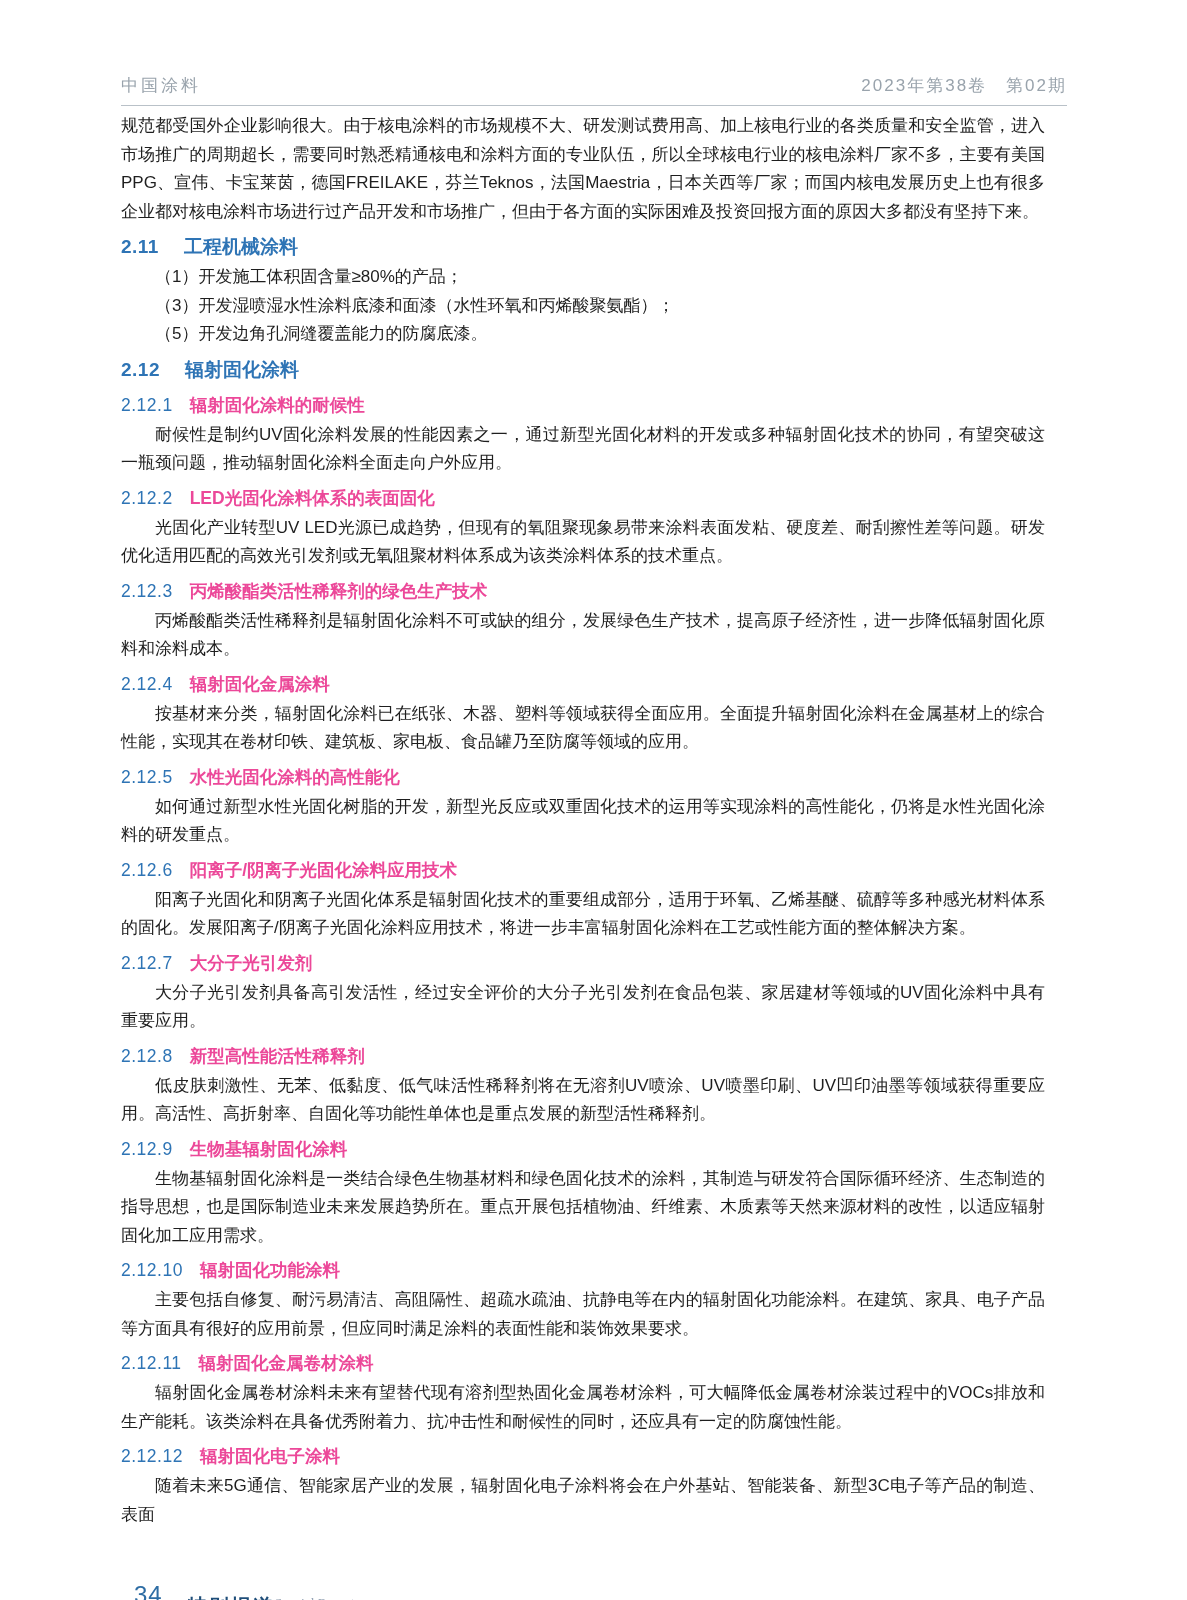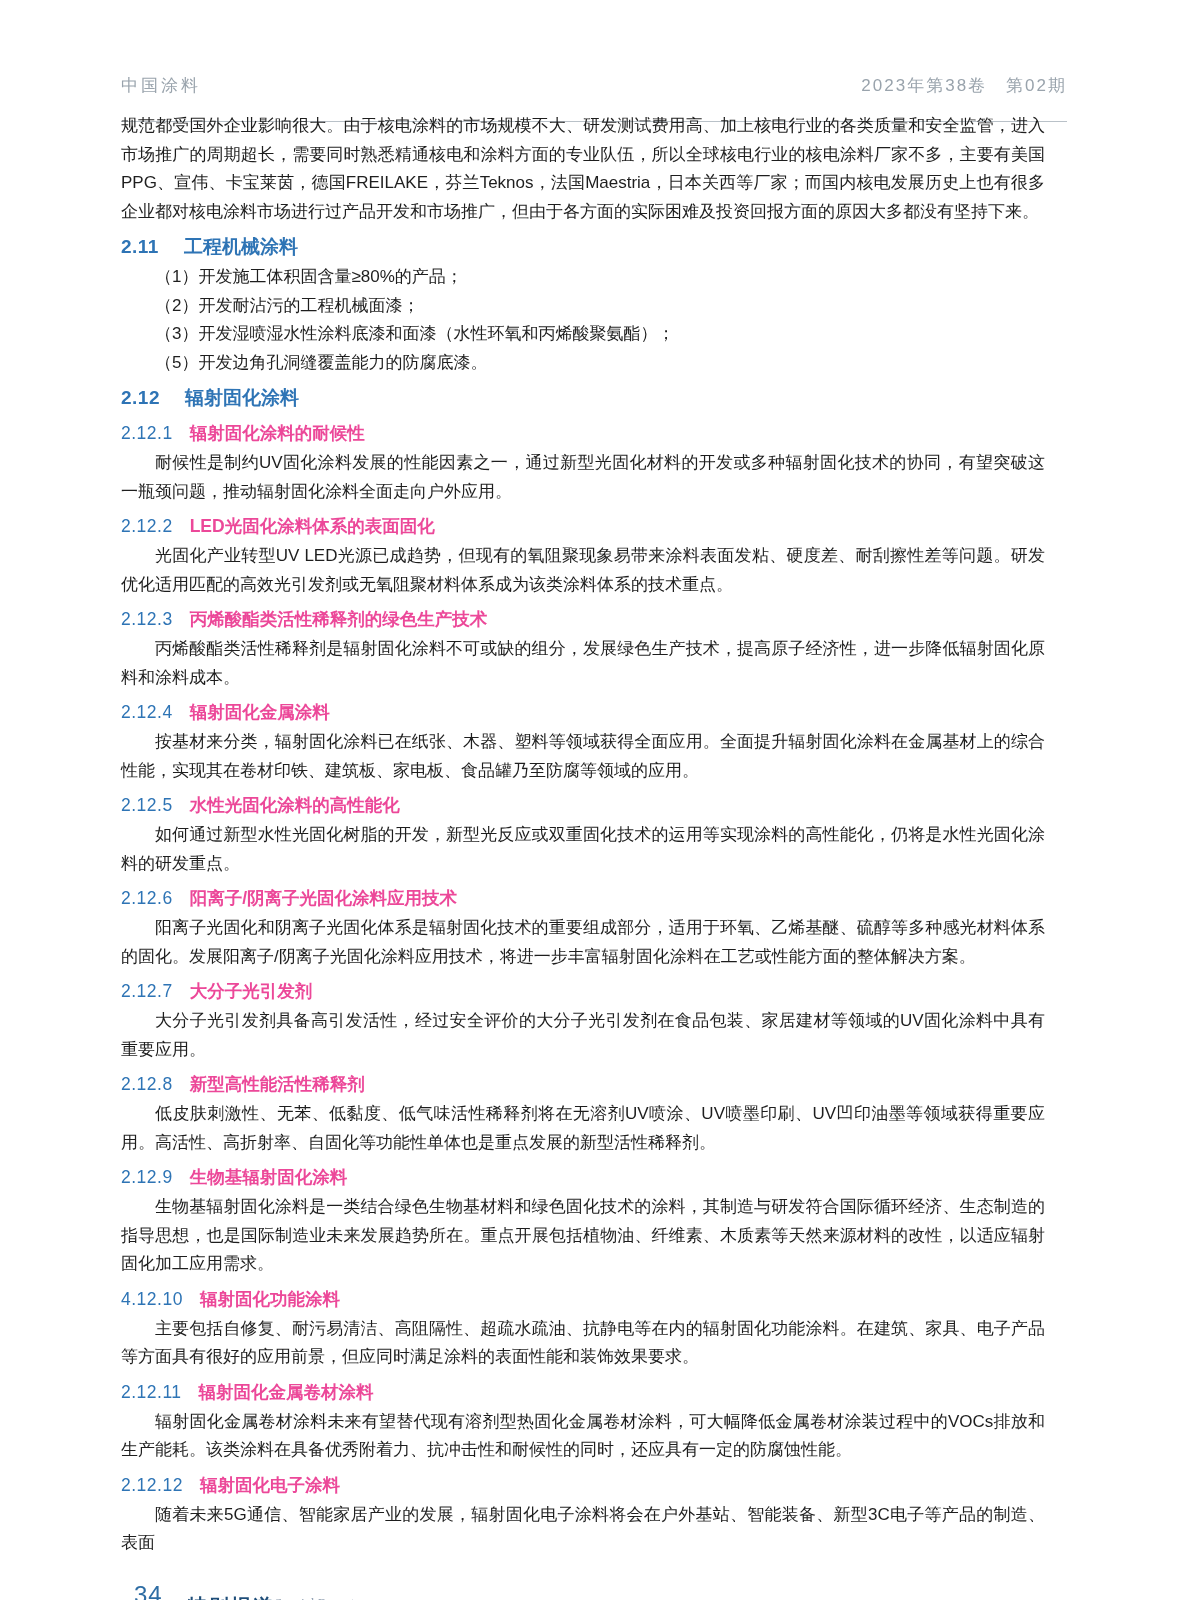--- a/index.html
+++ b/index.html
@@ -9,21 +9,21 @@
     position:relative;
     font-family:"Liberation Sans", sans-serif;
     color:#1d1d1d;
   }
   .page { position:absolute; inset:0; background:#ffffff; overflow:hidden; }
 
   
   .header {
     position:absolute; left:121px; right:120px; top:74px;
     display:flex; justify-content:space-between; align-items:flex-end;
-    padding-bottom:24px; border-bottom:1px solid #b9c1c8;
+    padding-bottom:8px; border-bottom:1px solid #b9c1c8;
     color:#99a3ac; font-size:17px; letter-spacing:3px;
   }
   .header .issue { letter-spacing:2px;text-align:right; }
 
   
   .article {
     position:absolute; left:121px; top:112px; width:924px;
     font-size:17px; line-height:28.5px;
     text-align:justify; color:#1e1e1e;
   }
@@ -65,21 +65,20 @@
 
   <div class="header">
     <span class="journal">中国涂料</span>
     <span class="issue">2023年第38卷　第02期</span>
   </div>
 
   <div class="article" id="article-body">
       <p class="para">规范都受国外企业影响很大。由于核电涂料的市场规模不大、研发测试费用高、加上核电行业的各类质量和安全监管，进入市场推广的周期超长，需要同时熟悉精通核电和涂料方面的专业队伍，所以全球核电行业的核电涂料厂家不多，主要有美国PPG、宣伟、卡宝莱茵，德国FREILAKE，芬兰Teknos，法国Maestria，日本关西等厂家；而国内核电发展历史上也有很多企业都对核电涂料市场进行过产品开发和市场推广，但由于各方面的实际困难及投资回报方面的原因大多都没有坚持下来。</p>
       <div class="heading h2"><span class="hnum">2.11</span><span class="htitle">工程机械涂料</span></div>
       <p class="list-item">（1）开发施工体积固含量≥80%的产品；</p>
-      <p class="list-item">（2）开发耐沾污的工程机械面漆；</p>
       <p class="list-item">（3）开发湿喷湿水性涂料底漆和面漆（水性环氧和丙烯酸聚氨酯）；</p>
       <p class="list-item">（5）开发边角孔洞缝覆盖能力的防腐底漆。</p>
       <div class="heading h2"><span class="hnum">2.12</span><span class="htitle">辐射固化涂料</span></div>
       <div class="heading h3"><span class="hnum">2.12.1</span><span class="htitle">辐射固化涂料的耐候性</span></div>
       <p class="para indent">耐候性是制约UV固化涂料发展的性能因素之一，通过新型光固化材料的开发或多种辐射固化技术的协同，有望突破这一瓶颈问题，推动辐射固化涂料全面走向户外应用。</p>
       <div class="heading h3"><span class="hnum">2.12.2</span><span class="htitle">LED光固化涂料体系的表面固化</span></div>
       <p class="para indent">光固化产业转型UV LED光源已成趋势，但现有的氧阻聚现象易带来涂料表面发粘、硬度差、耐刮擦性差等问题。研发优化适用匹配的高效光引发剂或无氧阻聚材料体系成为该类涂料体系的技术重点。</p>
       <div class="heading h3"><span class="hnum">2.12.3</span><span class="htitle">丙烯酸酯类活性稀释剂的绿色生产技术</span></div>
       <p class="para indent">丙烯酸酯类活性稀释剂是辐射固化涂料不可或缺的组分，发展绿色生产技术，提高原子经济性，进一步降低辐射固化原料和涂料成本。</p>
       <div class="heading h3"><span class="hnum">2.12.4</span><span class="htitle">辐射固化金属涂料</span></div>
@@ -87,21 +86,21 @@
       <div class="heading h3"><span class="hnum">2.12.5</span><span class="htitle">水性光固化涂料的高性能化</span></div>
       <p class="para indent">如何通过新型水性光固化树脂的开发，新型光反应或双重固化技术的运用等实现涂料的高性能化，仍将是水性光固化涂料的研发重点。</p>
       <div class="heading h3"><span class="hnum">2.12.6</span><span class="htitle">阳离子/阴离子光固化涂料应用技术</span></div>
       <p class="para indent">阳离子光固化和阴离子光固化体系是辐射固化技术的重要组成部分，适用于环氧、乙烯基醚、硫醇等多种感光材料体系的固化。发展阳离子/阴离子光固化涂料应用技术，将进一步丰富辐射固化涂料在工艺或性能方面的整体解决方案。</p>
       <div class="heading h3"><span class="hnum">2.12.7</span><span class="htitle">大分子光引发剂</span></div>
       <p class="para indent">大分子光引发剂具备高引发活性，经过安全评价的大分子光引发剂在食品包装、家居建材等领域的UV固化涂料中具有重要应用。</p>
       <div class="heading h3"><span class="hnum">2.12.8</span><span class="htitle">新型高性能活性稀释剂</span></div>
       <p class="para indent">低皮肤刺激性、无苯、低黏度、低气味活性稀释剂将在无溶剂UV喷涂、UV喷墨印刷、UV凹印油墨等领域获得重要应用。高活性、高折射率、自固化等功能性单体也是重点发展的新型活性稀释剂。</p>
       <div class="heading h3"><span class="hnum">2.12.9</span><span class="htitle">生物基辐射固化涂料</span></div>
       <p class="para indent">生物基辐射固化涂料是一类结合绿色生物基材料和绿色固化技术的涂料，其制造与研发符合国际循环经济、生态制造的指导思想，也是国际制造业未来发展趋势所在。重点开展包括植物油、纤维素、木质素等天然来源材料的改性，以适应辐射固化加工应用需求。</p>
-      <div class="heading h3"><span class="hnum">4.12.10</span><span class="htitle">辐射固化功能涂料</span></div>
+      <div class="heading h3"><span class="hnum">2.12.10</span><span class="htitle">辐射固化功能涂料</span></div>
       <p class="para indent">主要包括自修复、耐污易清洁、高阻隔性、超疏水疏油、抗静电等在内的辐射固化功能涂料。在建筑、家具、电子产品等方面具有很好的应用前景，但应同时满足涂料的表面性能和装饰效果要求。</p>
       <div class="heading h3"><span class="hnum">2.12.11</span><span class="htitle">辐射固化金属卷材涂料</span></div>
       <p class="para indent">辐射固化金属卷材涂料未来有望替代现有溶剂型热固化金属卷材涂料，可大幅降低金属卷材涂装过程中的VOCs排放和生产能耗。该类涂料在具备优秀附着力、抗冲击性和耐候性的同时，还应具有一定的防腐蚀性能。</p>
       <div class="heading h3"><span class="hnum">2.12.12</span><span class="htitle">辐射固化电子涂料</span></div>
       <p class="para indent">随着未来5G通信、智能家居产业的发展，辐射固化电子涂料将会在户外基站、智能装备、新型3C电子等产品的制造、表面</p>
     </div>
 
   <div class="footer">
     <span class="page-num">34</span>
     <span class="footer-bar"></span>

